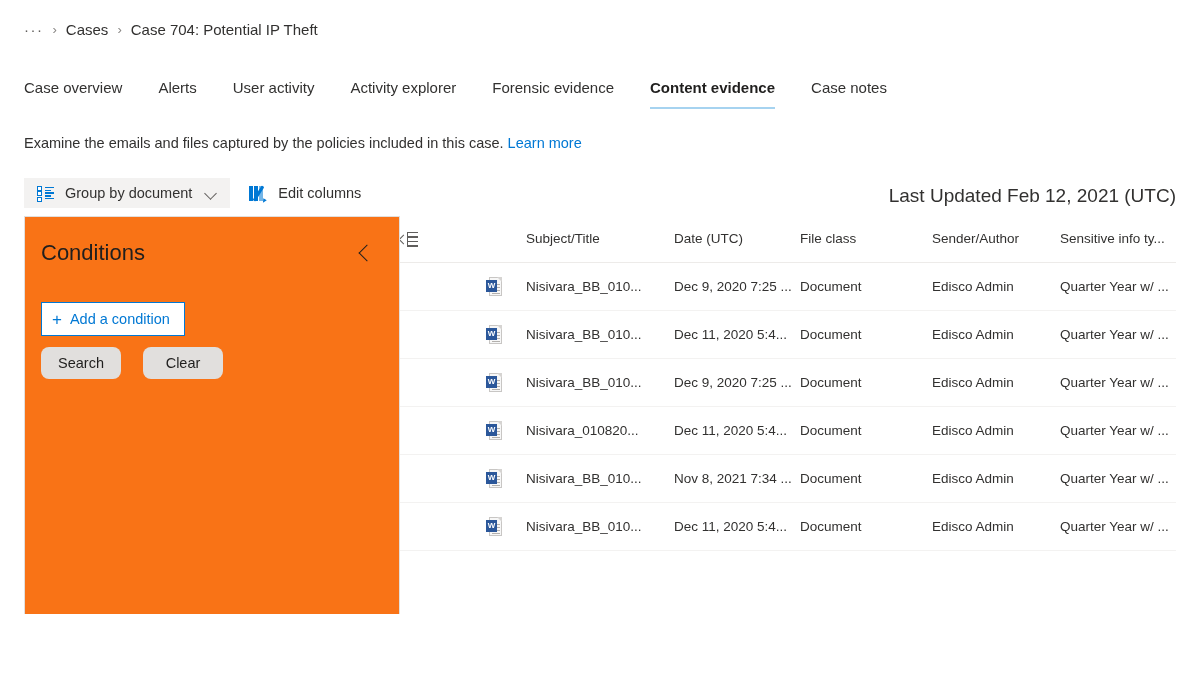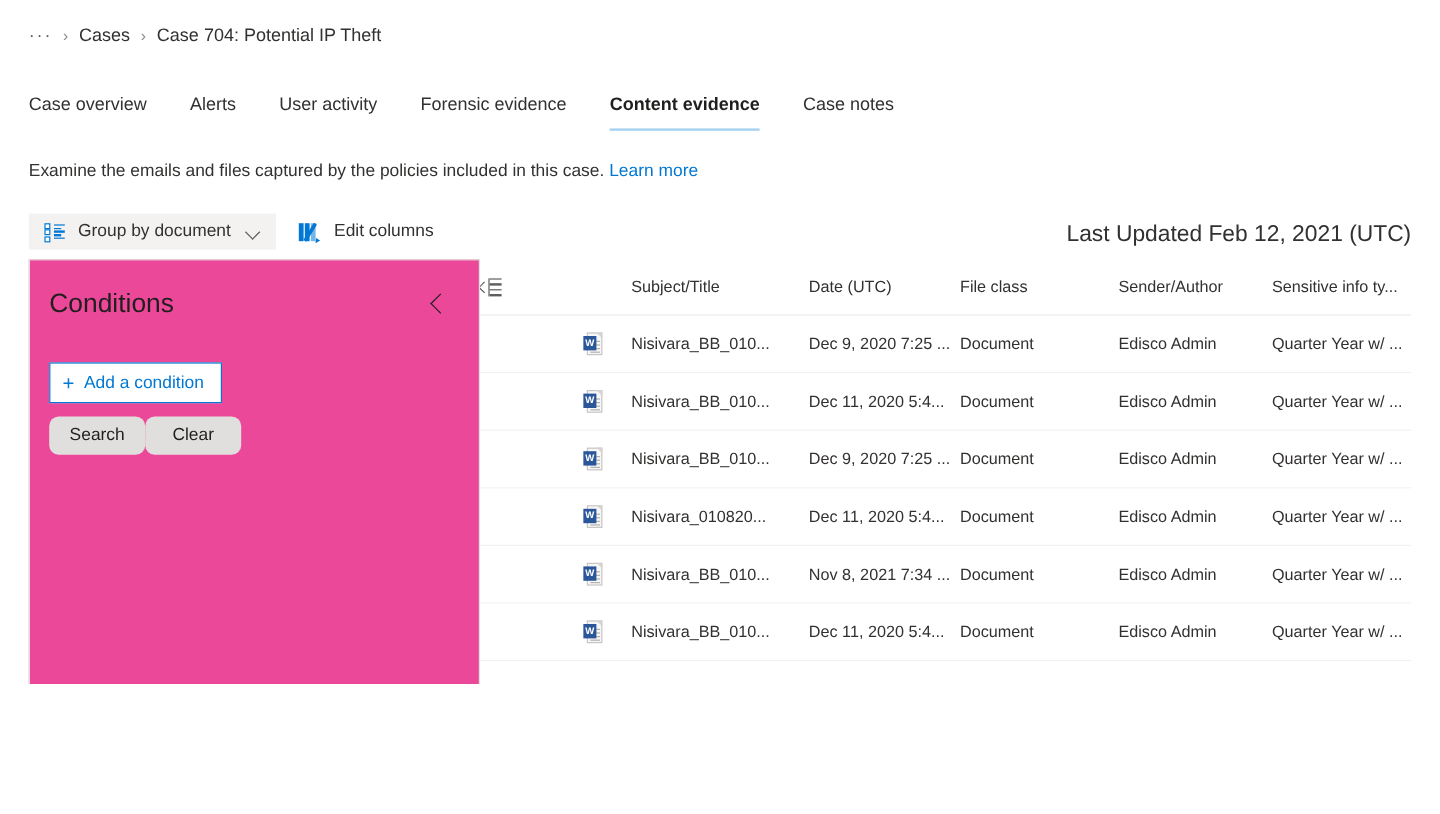--- a/index.html
+++ b/index.html
@@ -161,22 +161,22 @@
     left: 24px;
     top: 216px;
     width: 1152px;
     height: 462px;
     display: flex;
   }
 
   
   .conditions-panel {
     width: 376px;
-    height: 354px;
-    background: #ec4899;
+    height: 398px;
+    background: #f97316;
     border: 1px solid #e1dfdd;
     border-bottom: none;
     position: relative;
     flex: 0 0 376px;
   }
   .cond-header {
     display: flex;
     align-items: center;
     justify-content: space-between;
     padding: 22px 22px 0 16px;
@@ -235,21 +235,21 @@
     min-width: 80px;
     padding: 0 16px;
     background: #e1dfdd;
     border: none;
     color: #201f1e;
     font-size: 14.5px;
     font-family: "Liberation Sans", sans-serif;
     cursor: pointer;
     border-radius: 8px;
   }
-  .std-btn + .std-btn { }
+  .std-btn + .std-btn { margin-left: 22px; }
 
   
   .table-wrap {
     flex: 1 1 auto;
     height: 462px;
     background: #ffffff;
     overflow: hidden;
     position: relative;
   }
   table.grid {
@@ -452,20 +452,21 @@
     <span class="bc-sep">›</span>
     <span class="bc-link">Cases</span>
     <span class="bc-sep">›</span>
     <span class="bc-current">Case 704: Potential IP Theft</span>
   </div>
 
   <div class="tabs">
     <div class="tab">Case overview</div>
     <div class="tab">Alerts</div>
     <div class="tab">User activity</div>
+    <div class="tab">Activity explorer</div>
     <div class="tab">Forensic evidence</div>
     <div class="tab active">Content evidence</div>
     <div class="tab">Case notes</div>
   </div>
 
   <div class="description">
     <span>Examine the emails and files captured by the policies included in this case.</span>
     <a href="#">Learn more</a>
   </div>
 

